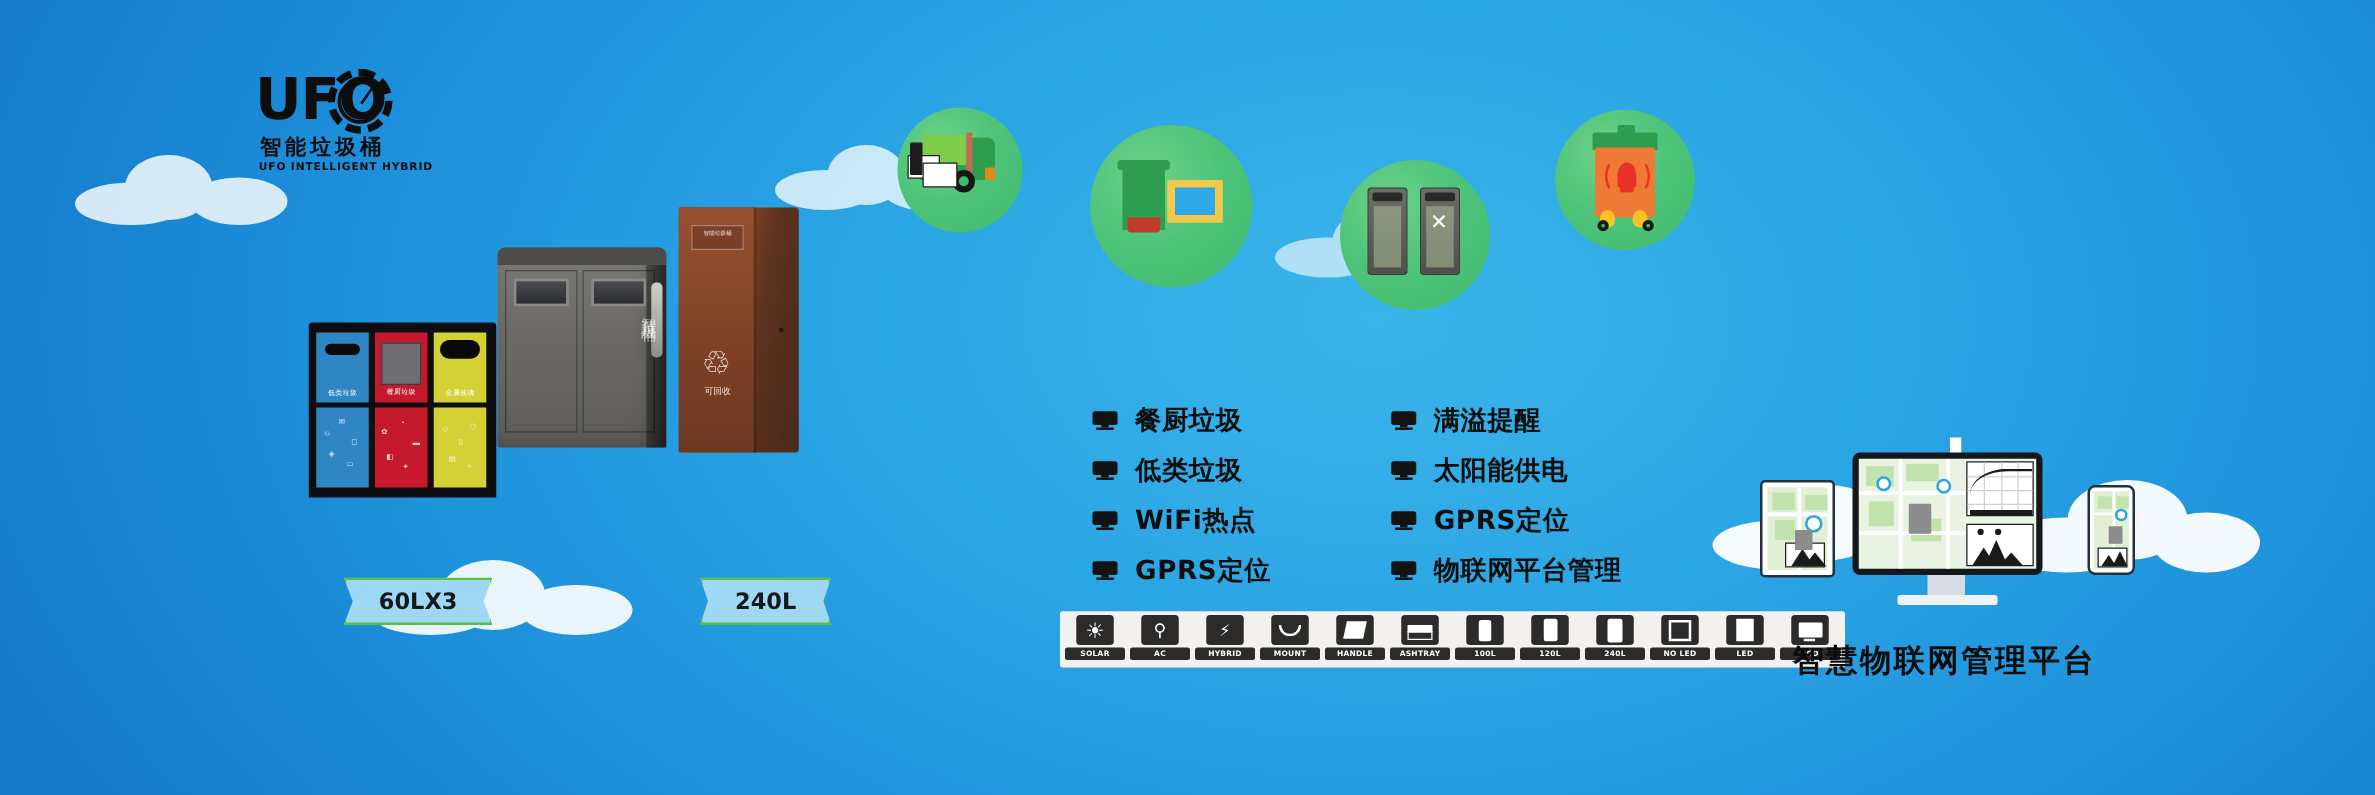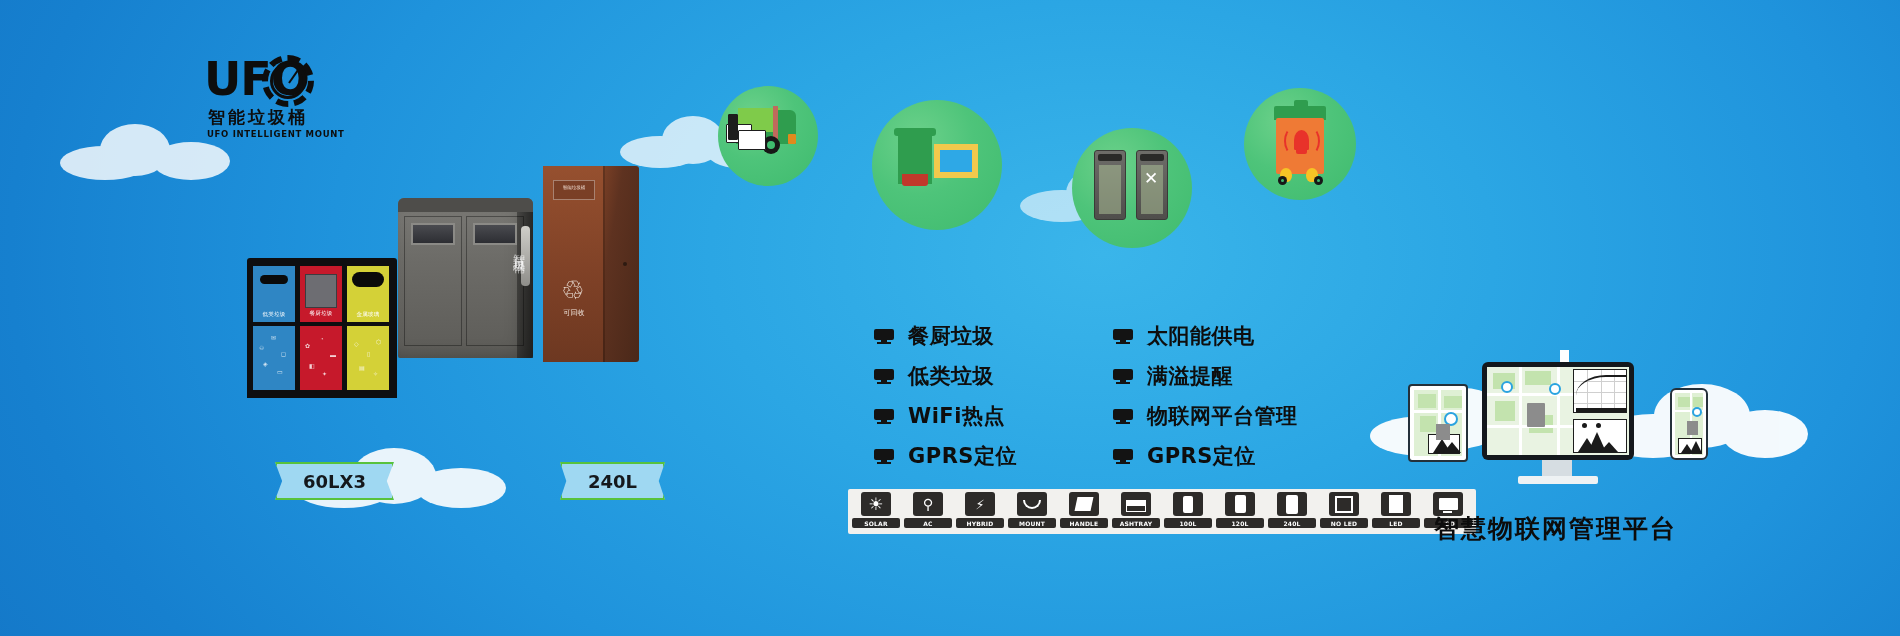--- a/index.html
+++ b/index.html
@@ -297,21 +297,21 @@
     <i style="left:56px;top:0px;width:96px;height:64px;"></i>
     <i style="left:124px;top:26px;width:86px;height:48px;"></i>
   </div>
 
   <div id="logo">
     <div class="ufo-text">UFO</div>
     <div class="ring"></div>
     <div class="ring-inner"></div>
     <div class="ring-needle"></div>
     <div class="cn">智能垃圾桶</div>
-    <div class="en">UFO INTELLIGENT MOUNT</div>
+    <div class="en">UFO INTELLIGENT HYBRID</div>
   </div>
 
   <div class="bin-group" id="bins-triple">
     <div class="shell"></div>
 
     <div class="panel" style="left:6px;">
       <div class="top" style="background:#2f86c4;">
         <div class="slot" style="left:7px;top:9px;width:28px;height:9px;border-radius:5px;"></div>
         <div class="ptext">低类垃圾</div>
       </div>
@@ -473,45 +473,45 @@
         <span class="flabel">GPRS定位</span>
       </div>
     </div>
     <div class="fcol">
       <div class="frow">
         <span class="fmon">
             <span class="scr"></span>
             <span class="stand"></span>
             <span class="base"></span>
           </span>
+        <span class="flabel">满溢提醒</span>
+      </div>
+      <div class="frow">
+        <span class="fmon">
+            <span class="scr"></span>
+            <span class="stand"></span>
+            <span class="base"></span>
+          </span>
         <span class="flabel">太阳能供电</span>
       </div>
       <div class="frow">
         <span class="fmon">
             <span class="scr"></span>
             <span class="stand"></span>
             <span class="base"></span>
           </span>
-        <span class="flabel">满溢提醒</span>
+        <span class="flabel">GPRS定位</span>
       </div>
       <div class="frow">
         <span class="fmon">
             <span class="scr"></span>
             <span class="stand"></span>
             <span class="base"></span>
           </span>
         <span class="flabel">物联网平台管理</span>
-      </div>
-      <div class="frow">
-        <span class="fmon">
-            <span class="scr"></span>
-            <span class="stand"></span>
-            <span class="base"></span>
-          </span>
-        <span class="flabel">GPRS定位</span>
       </div>
     </div>
   </div>
 
   <div id="iconstrip">
     <div class="ibox">
       <div class="iglyph">
         <span style="font-size:17px;line-height:17px;">☀</span>
       </div>
       <div class="ilabel">SOLAR</div>

